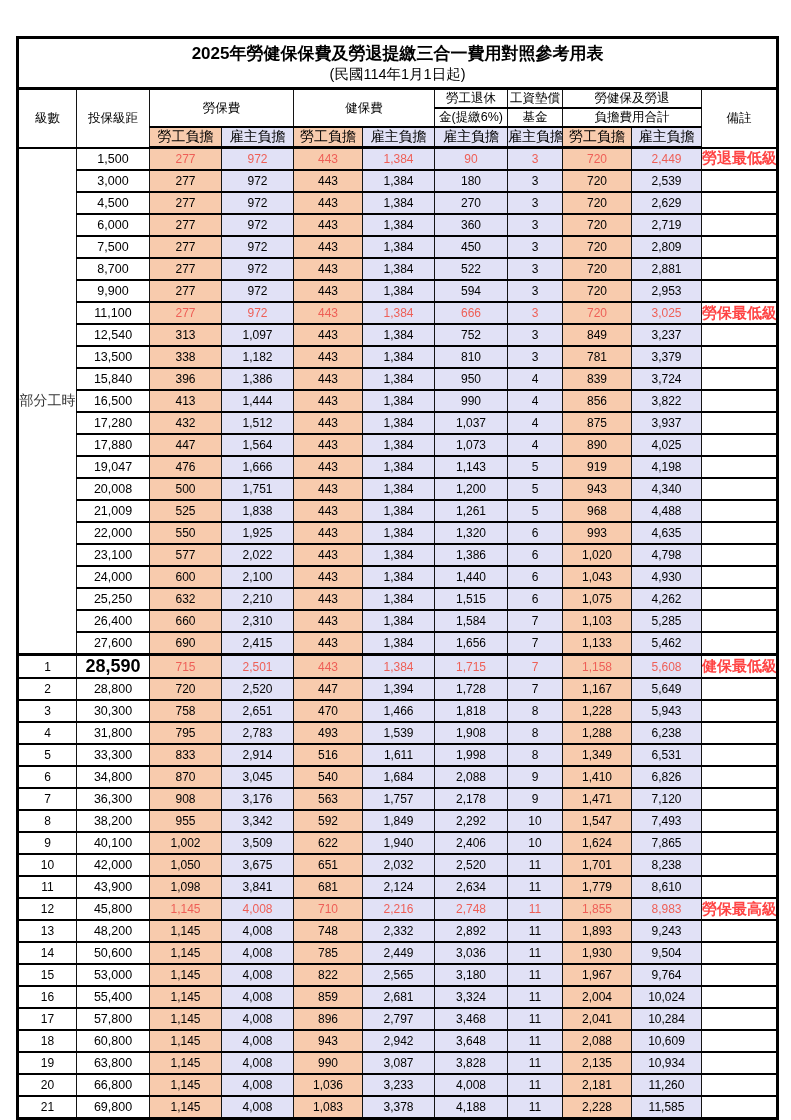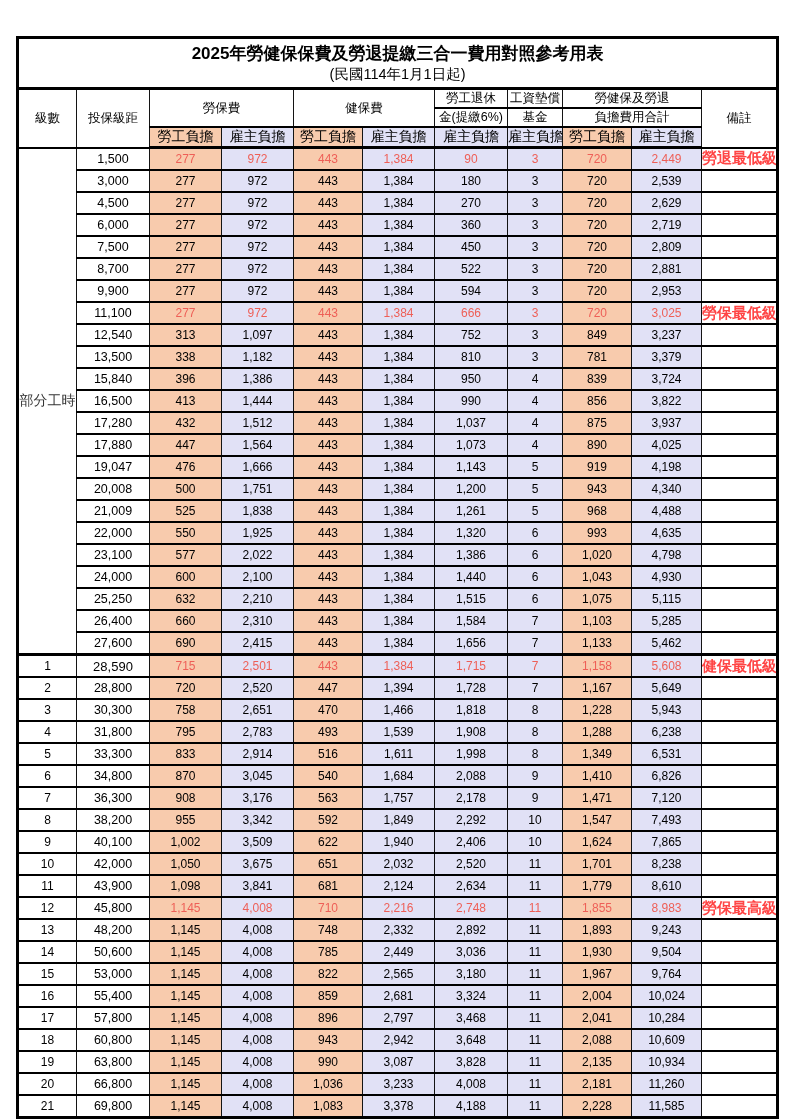--- a/index.html
+++ b/index.html
@@ -21,21 +21,21 @@
   .bg-emp{background:#F8CBAD;}
   .bg-er{background:#E1E1F6;}
   
   tbody td{height:20px;font-size:12px;}
   td.c-level{font-size:12px;}
   td.c-parttime{font-size:14px;color:#333;font-family:Liberation Serif, serif;}
   td.c-bracket{font-size:12.5px;}
   td.c-note{font-size:15px;font-weight:bold;color:#FF4545;}
   tr.hl td.c-emp, tr.hl td.c-er{color:#EE5F57;}
   tr.sec{border-top:3px solid #000;}
-  tr.sec td.c-bracket{font-weight:normal;font-size:13px;}
+  tr.sec td.c-bracket{font-weight:bold;font-size:18px;}
 </style>
 </head>
 <body>
 
 <div class="sheet">
 <table>
   <colgroup>
     <col style="width:59px">
         <col style="width:73px">
         <col style="width:72px">
@@ -325,21 +325,21 @@
         </tr>
         <tr>
           <td class="c-bracket">25,250</td>
           <td class="c-emp bg-emp">632</td>
           <td class="c-er bg-er">2,210</td>
           <td class="c-emp bg-emp">443</td>
           <td class="c-er bg-er">1,384</td>
           <td class="c-er bg-er">1,515</td>
           <td class="c-er bg-er">6</td>
           <td class="c-emp bg-emp">1,075</td>
-          <td class="c-er bg-er">5,115</td>
+          <td class="c-er bg-er">4,262</td>
           <td class="c-note"></td>
         </tr>
         <tr>
           <td class="c-bracket">26,400</td>
           <td class="c-emp bg-emp">660</td>
           <td class="c-er bg-er">2,310</td>
           <td class="c-emp bg-emp">443</td>
           <td class="c-er bg-er">1,384</td>
           <td class="c-er bg-er">1,584</td>
           <td class="c-er bg-er">7</td>

